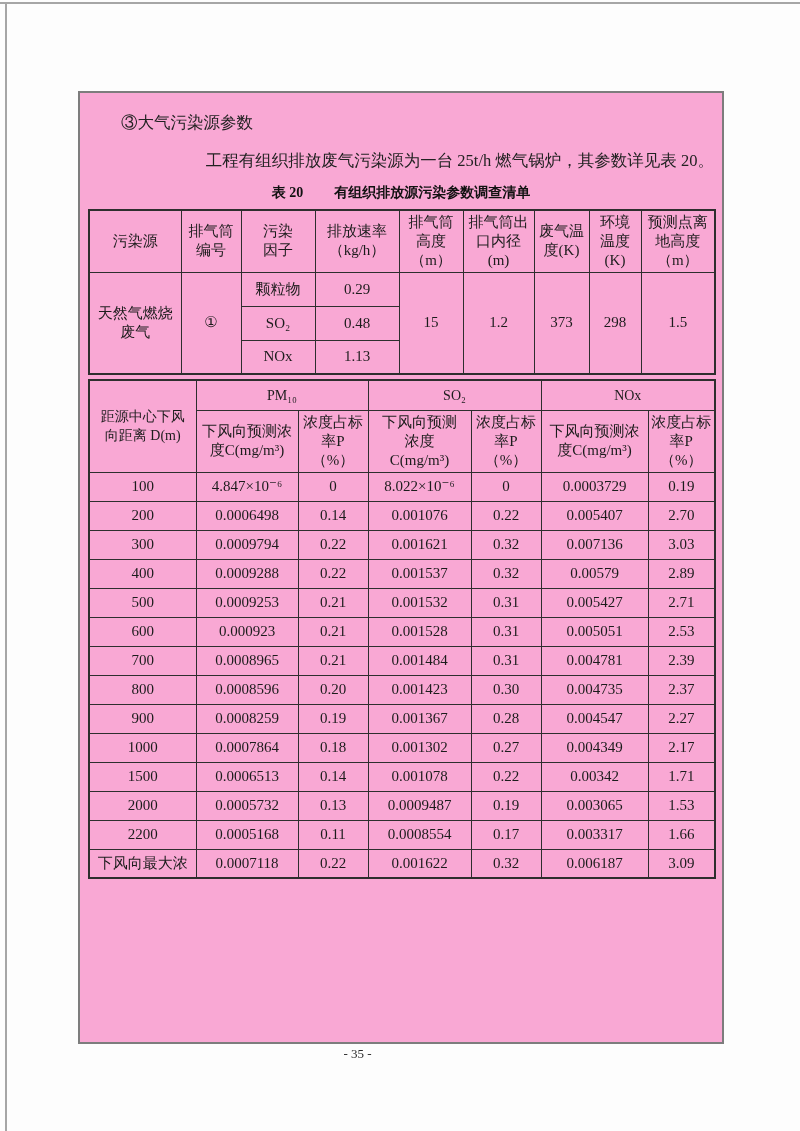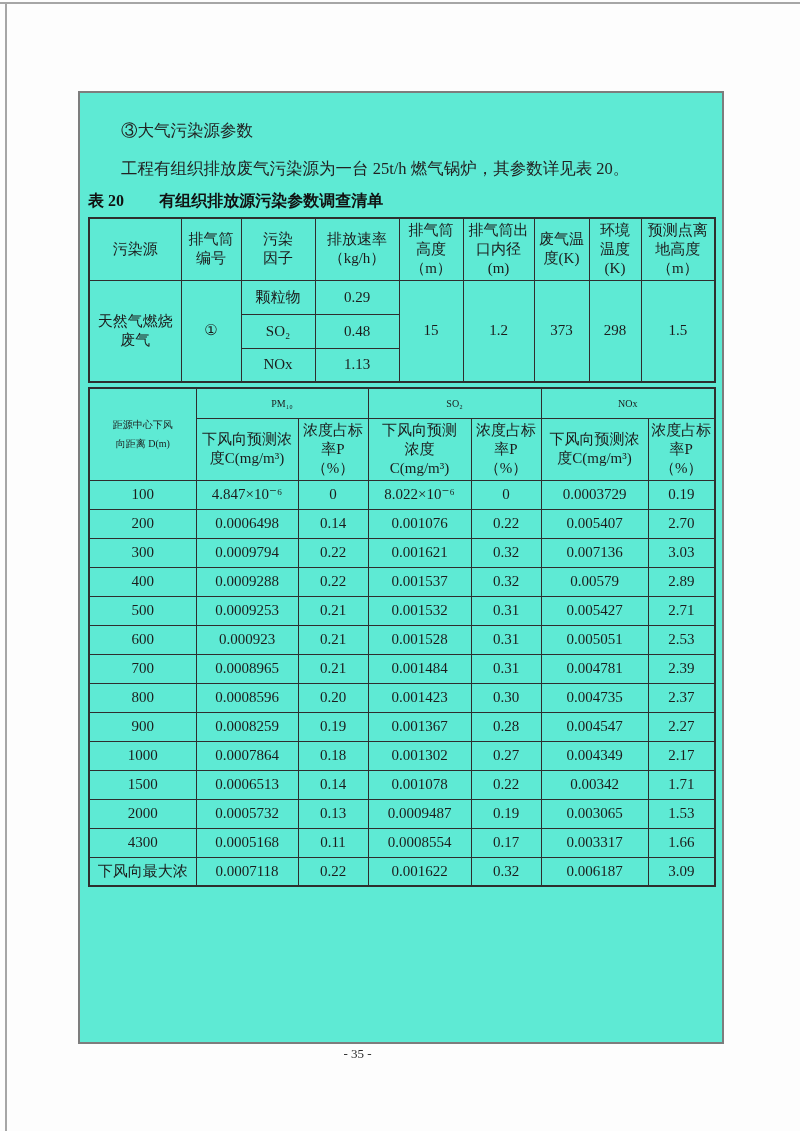--- a/index.html
+++ b/index.html
@@ -17,49 +17,51 @@
   }
   .page-edge-left {
     position: absolute; left: 5px; top: 2px; width: 0; height: 1129px;
     border-left: 2px solid #a6a6a6;
   }
   .content-box {
     position: absolute;
     left: 78px; top: 91px;
     width: 646px; height: 953px;
     border: 2px solid #7d7d7d;
-    padding: 12px 8px;
-    background: #5eead4;
+    padding: 4px 8px;
+    background: #f9a8d4;
   }
   .heading {
     margin-top: 14px;
     font-size: 16.5px;
     line-height: 24px;
     text-indent: 2em;
     color: #222;
   }
   .para {
     margin-top: 14px;
     font-size: 16.5px;
     line-height: 24px;
     text-indent: 2em;
     color: #222;
+    text-align: right;
   }
   .para-long {
     margin-top: 2px;
     font-size: 16.5px;
     line-height: 37px;
     text-indent: 2em;
     text-align: justify;
     color: #222;
   }
   .table-title {
     font-weight: bold;
-    font-size: 16px;
+    font-size: 14px;
     line-height: 24px;
+    text-align: center;
     color: #111;
   }
   .table-title .title-label { margin-right: 2.2em; }
   .title-20 { margin-top: 8px; }
   .title-21 { margin-top: 0; }
   table {
     border-collapse: collapse;
     table-layout: fixed;
     width: 626px;
     border: 2px solid #2e2e2e;
@@ -73,21 +75,21 @@
     font-weight: normal;
     font-size: 15px;
     line-height: 19px;
     padding: 1px 2px;
     overflow: hidden;
     color: #1c1c1c;
   }
   .hdr { white-space: pre-line; }
   .t20-head th { height: 62px; }
   .t20-row td { height: 34px; }
-  .t21-group th { height: 30px; font-size: 10px; }
+  .t21-group th { height: 30px; font-size: 14px; }
   .t21-sub th { height: 62px; }
   .t21-row td { height: 29px; }
   .footer {
     position: absolute;
     left: 0; top: 1046px; width: 715px;
     text-align: center;
     font-size: 13px;
     color: #2a2a2a;
   }
 </style>
@@ -300,21 +302,21 @@
     <tr class="t21-row">
           <td>2000</td>
           <td>0.0005732</td>
           <td>0.13</td>
           <td>0.0009487</td>
           <td>0.19</td>
           <td>0.003065</td>
           <td>1.53</td>
         </tr>
     <tr class="t21-row">
-          <td>4300</td>
+          <td>2200</td>
           <td>0.0005168</td>
           <td>0.11</td>
           <td>0.0008554</td>
           <td>0.17</td>
           <td>0.003317</td>
           <td>1.66</td>
         </tr>
     <tr class="t21-row">
           <td>下风向最大浓</td>
           <td>0.0007118</td>

